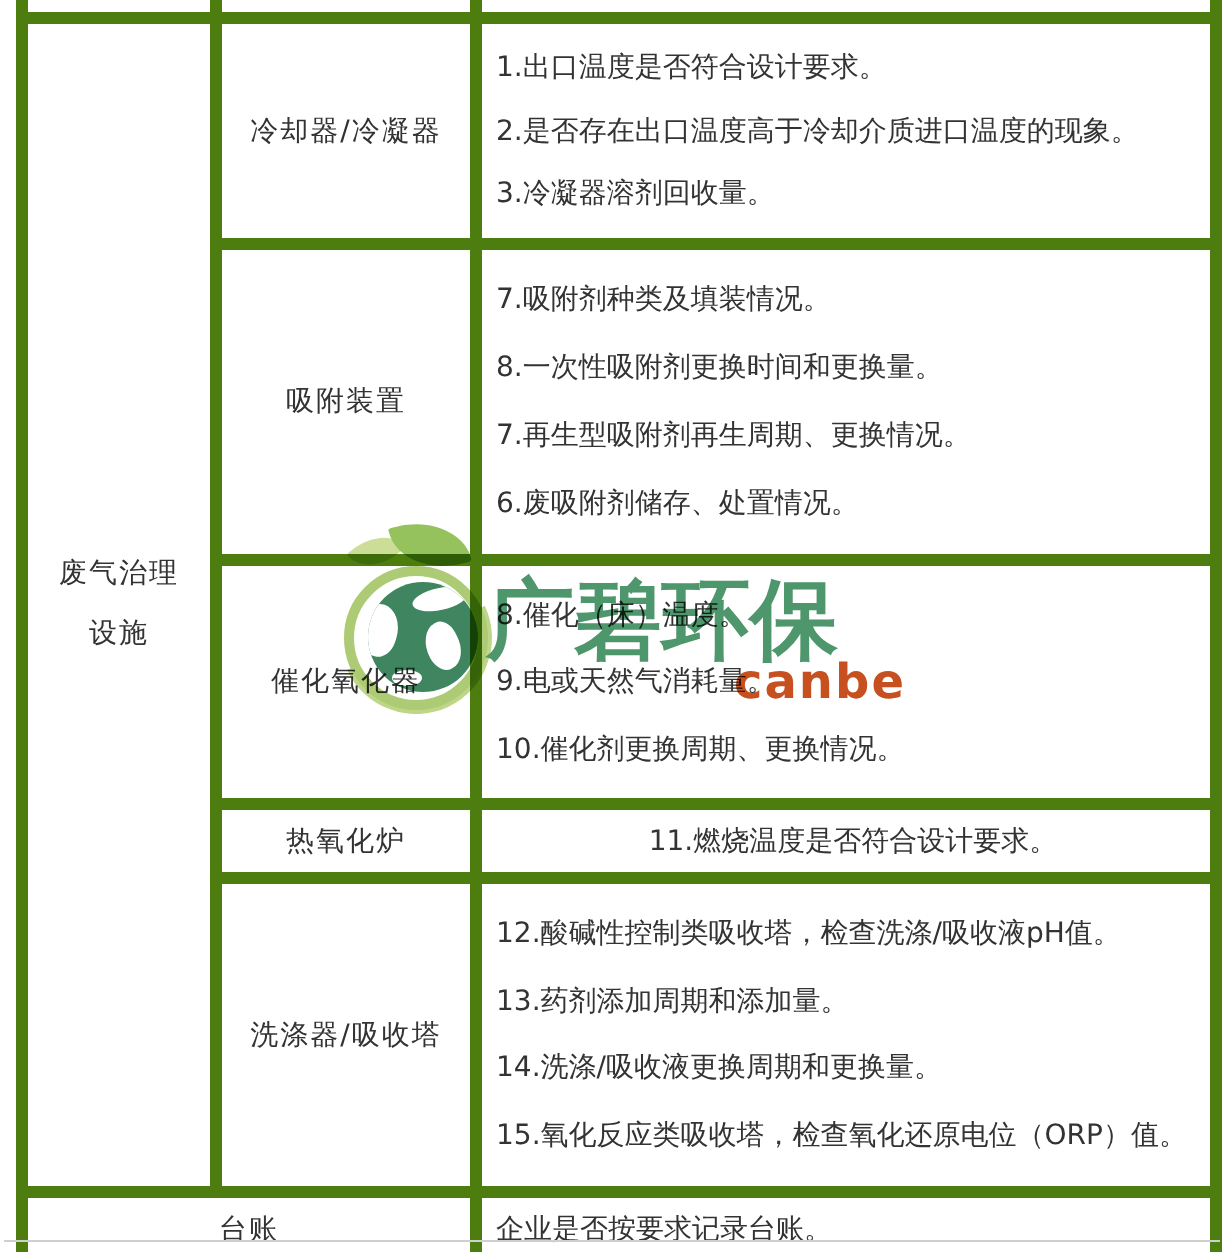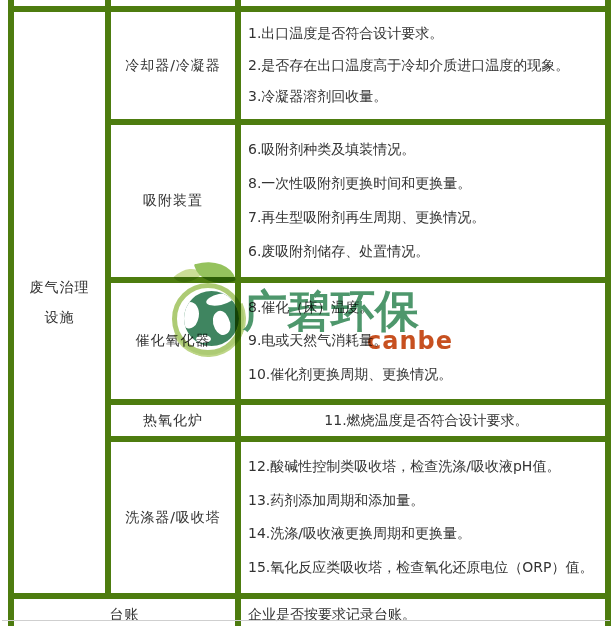--- a/index.html
+++ b/index.html
@@ -125,21 +125,21 @@
         </div>
       </td>
     </tr>
 
     <tr style="height:154px">
       <td class="device-cell">
         <span>吸附装置</span>
       </td>
       <td class="items-cell">
         <div class="items-inner h2">
-          <div class="item-line">6.吸附剂种类及填装情况。</div>
+          <div class="item-line">7.吸附剂种类及填装情况。</div>
           <div class="item-line">8.一次性吸附剂更换时间和更换量。</div>
           <div class="item-line">7.再生型吸附剂再生周期、更换情况。</div>
           <div class="item-line">6.废吸附剂储存、处置情况。</div>
         </div>
       </td>
     </tr>
 
     <tr style="height:118px">
       <td class="device-cell">
         <span>催化氧化器</span>

